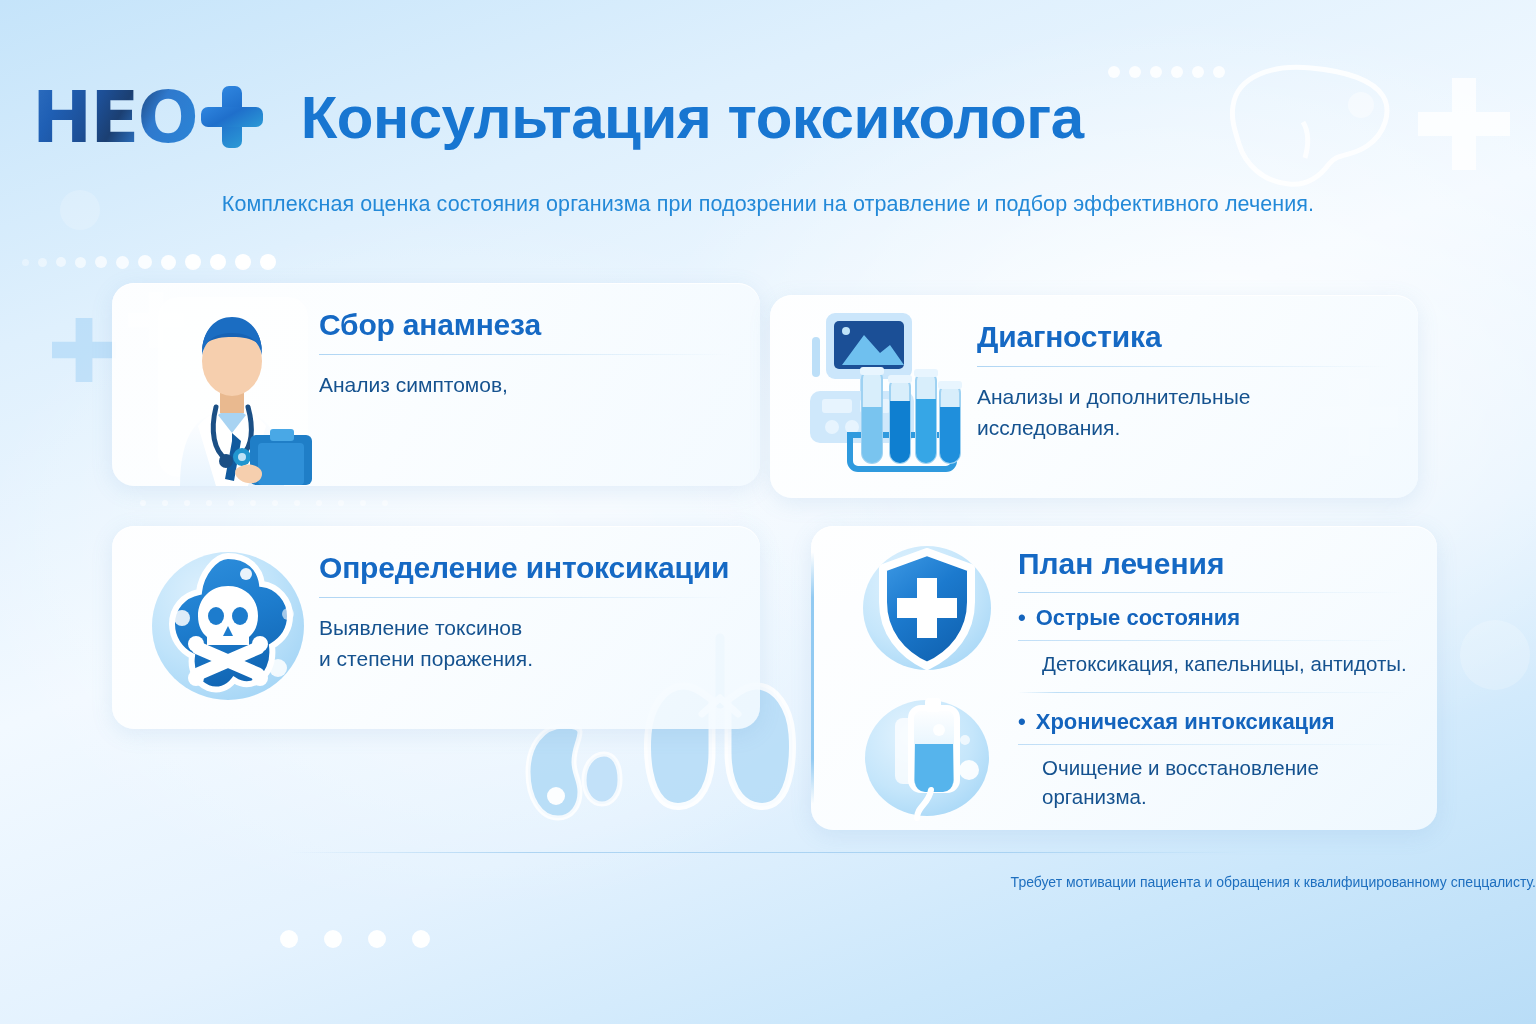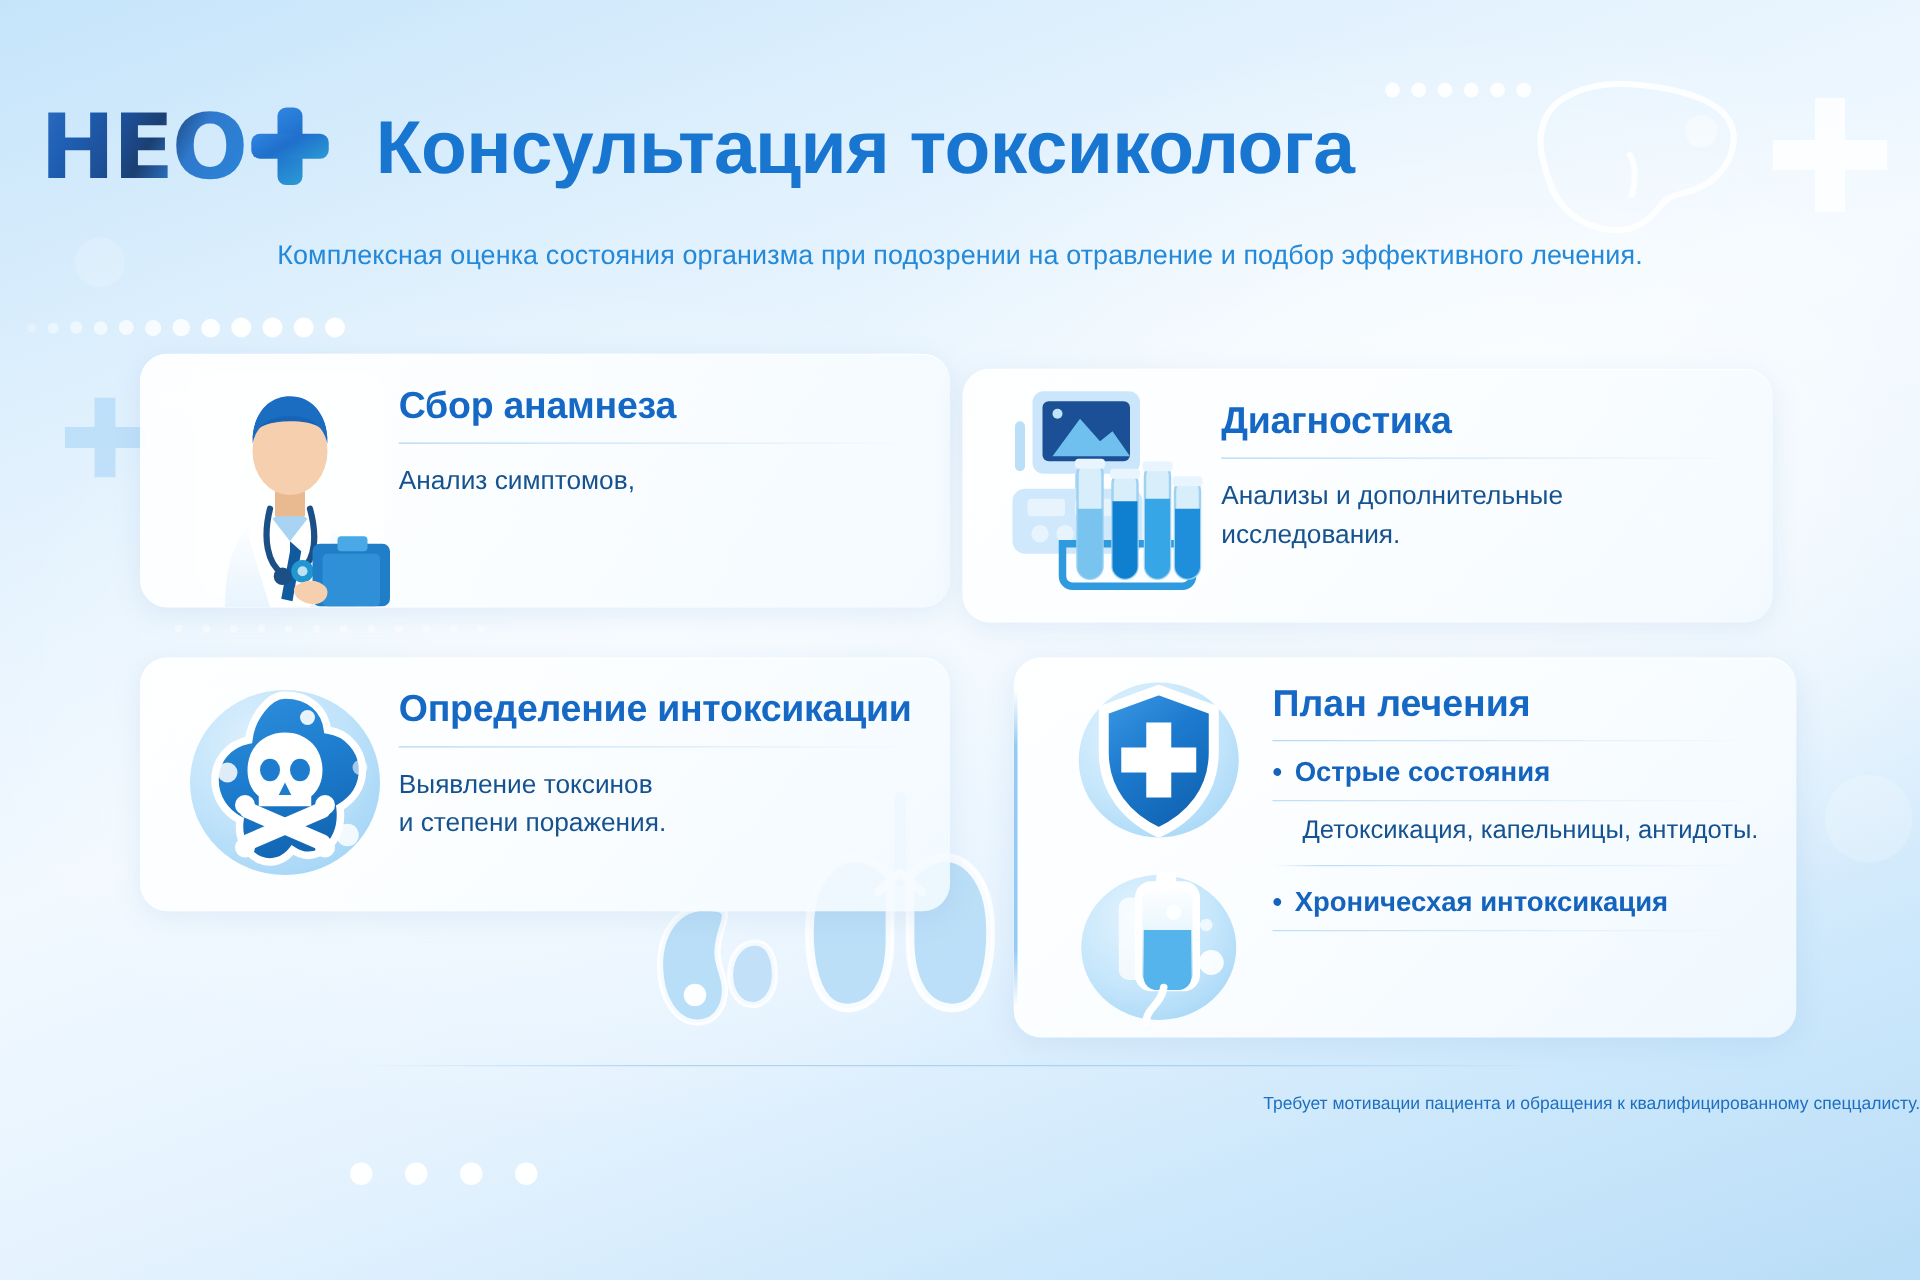--- a/index.html
+++ b/index.html
@@ -600,20 +600,21 @@
           </div>
 
           <div class="plan-divider"></div>
 
           <div class="plan-item">
             <div class="plan-item-head">
               <span class="plan-bullet">•</span>
               <span>Хроничесхая интоксикация</span>
             </div>
             <div class="plan-item-rule"></div>
+            <div class="plan-item-desc">Очищение и восстановление организма.</div>
           </div>
         </div>
       </div>
     </div>
 
   </div>
 
   <div class="footer-rule"></div>
   <div class="footer">Требует мотивации пациента и обращения к квалифицированному спеццалисту.</div>
 

